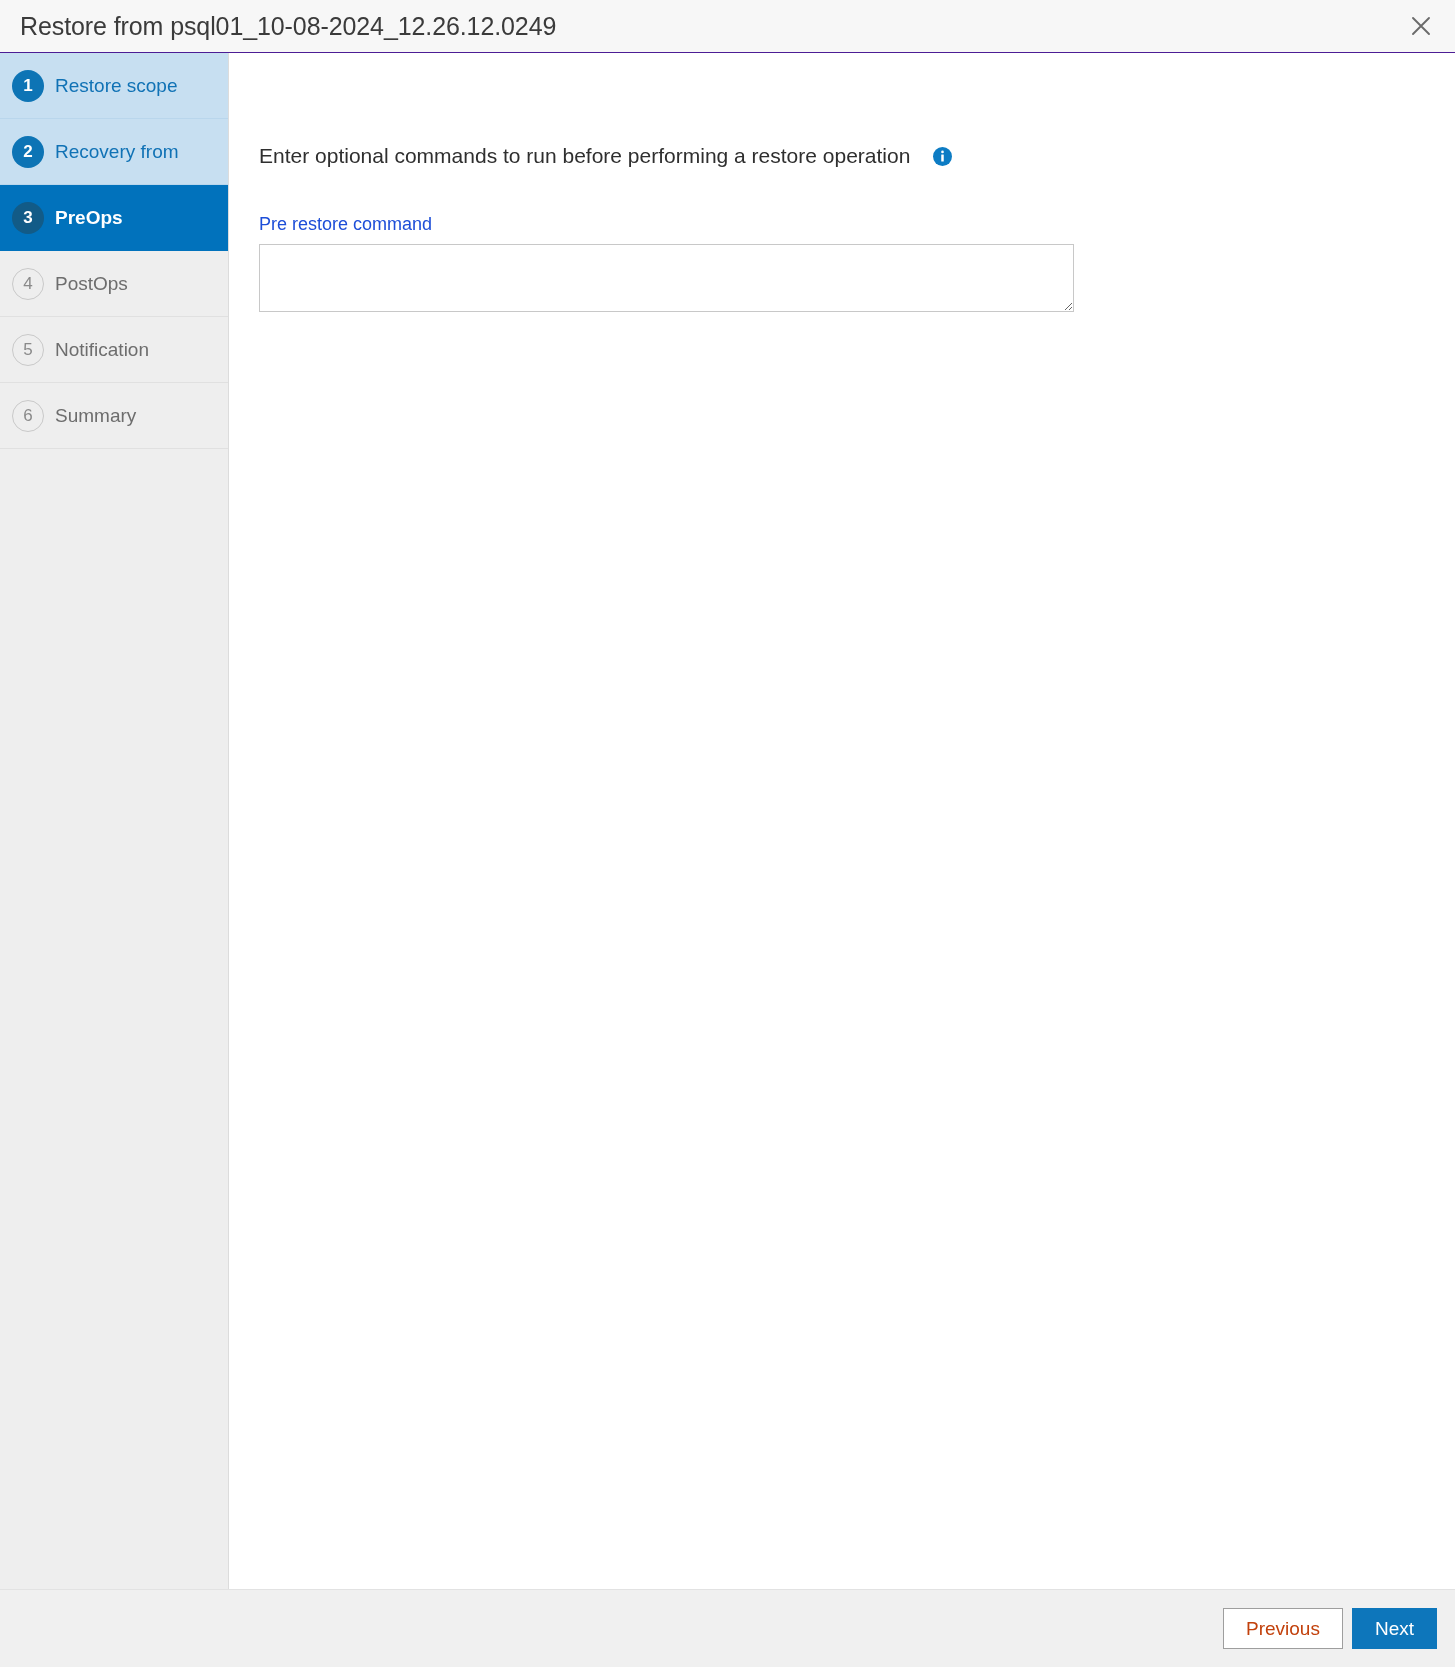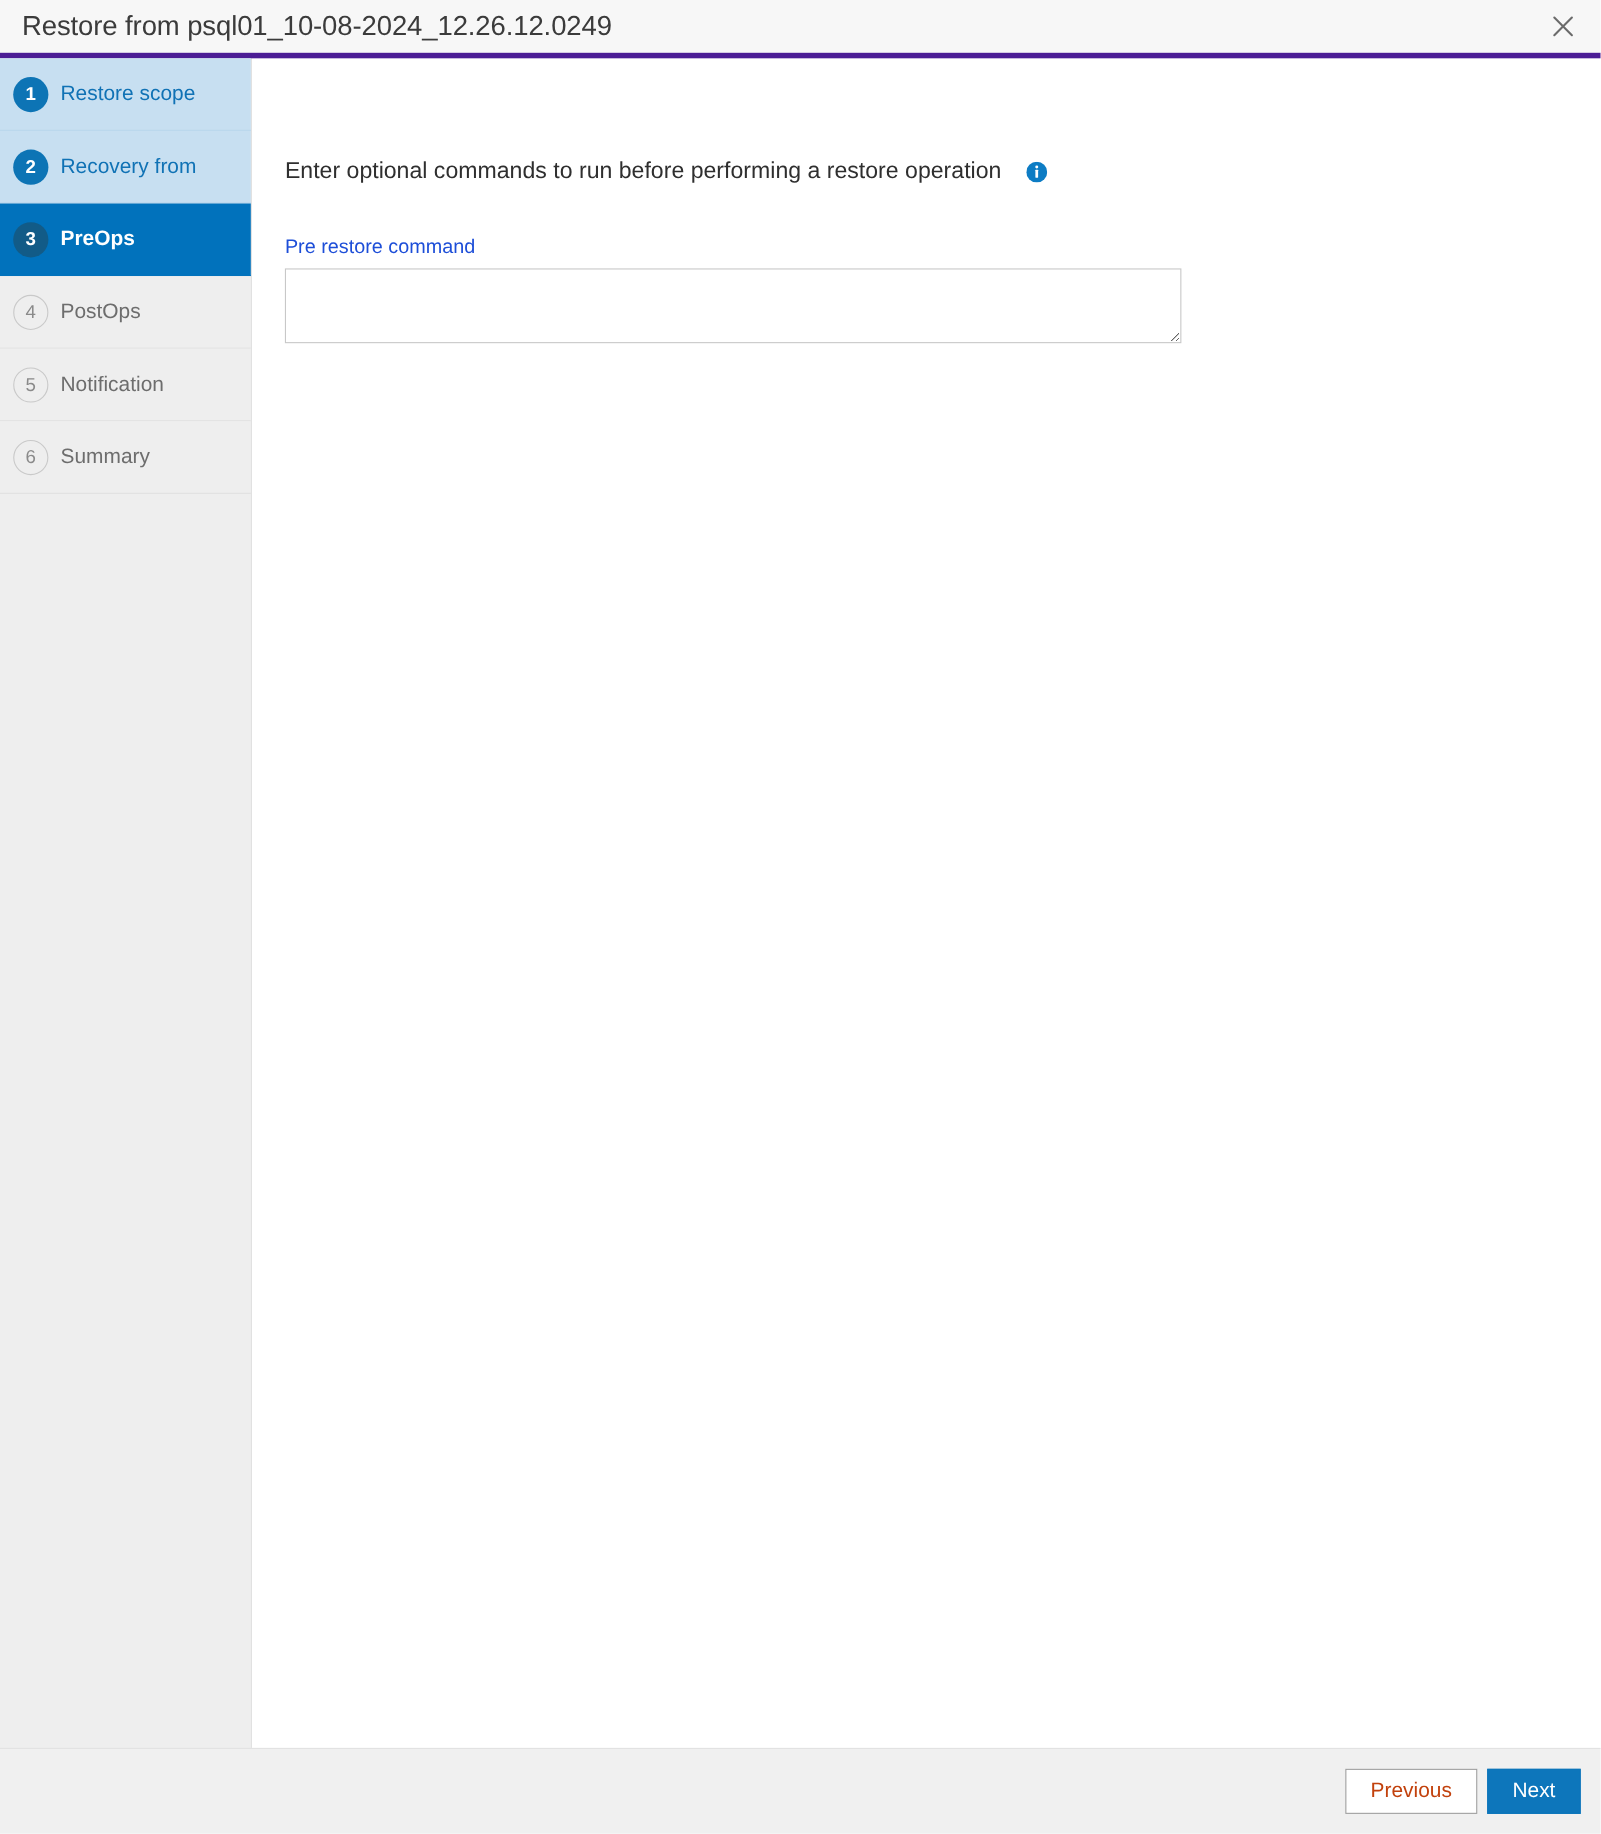--- a/index.html
+++ b/index.html
@@ -24,21 +24,21 @@
     flex-direction: column;
     background: #ffffff;
   }
 
   
   .titlebar {
     position: relative;
     height: 53px;
     min-height: 53px;
     background: #f7f7f7;
-    border-bottom: 5px solid #4c1d95;
+    border-bottom: 1px solid #4c1d95;
     display: flex;
     align-items: center;
     box-sizing: border-box;
   }
   .titlebar-title {
     font-size: 25px;
     font-weight: 400;
     color: #3b3b3b;
     padding-left: 20px;
     letter-spacing: -0.1px;

